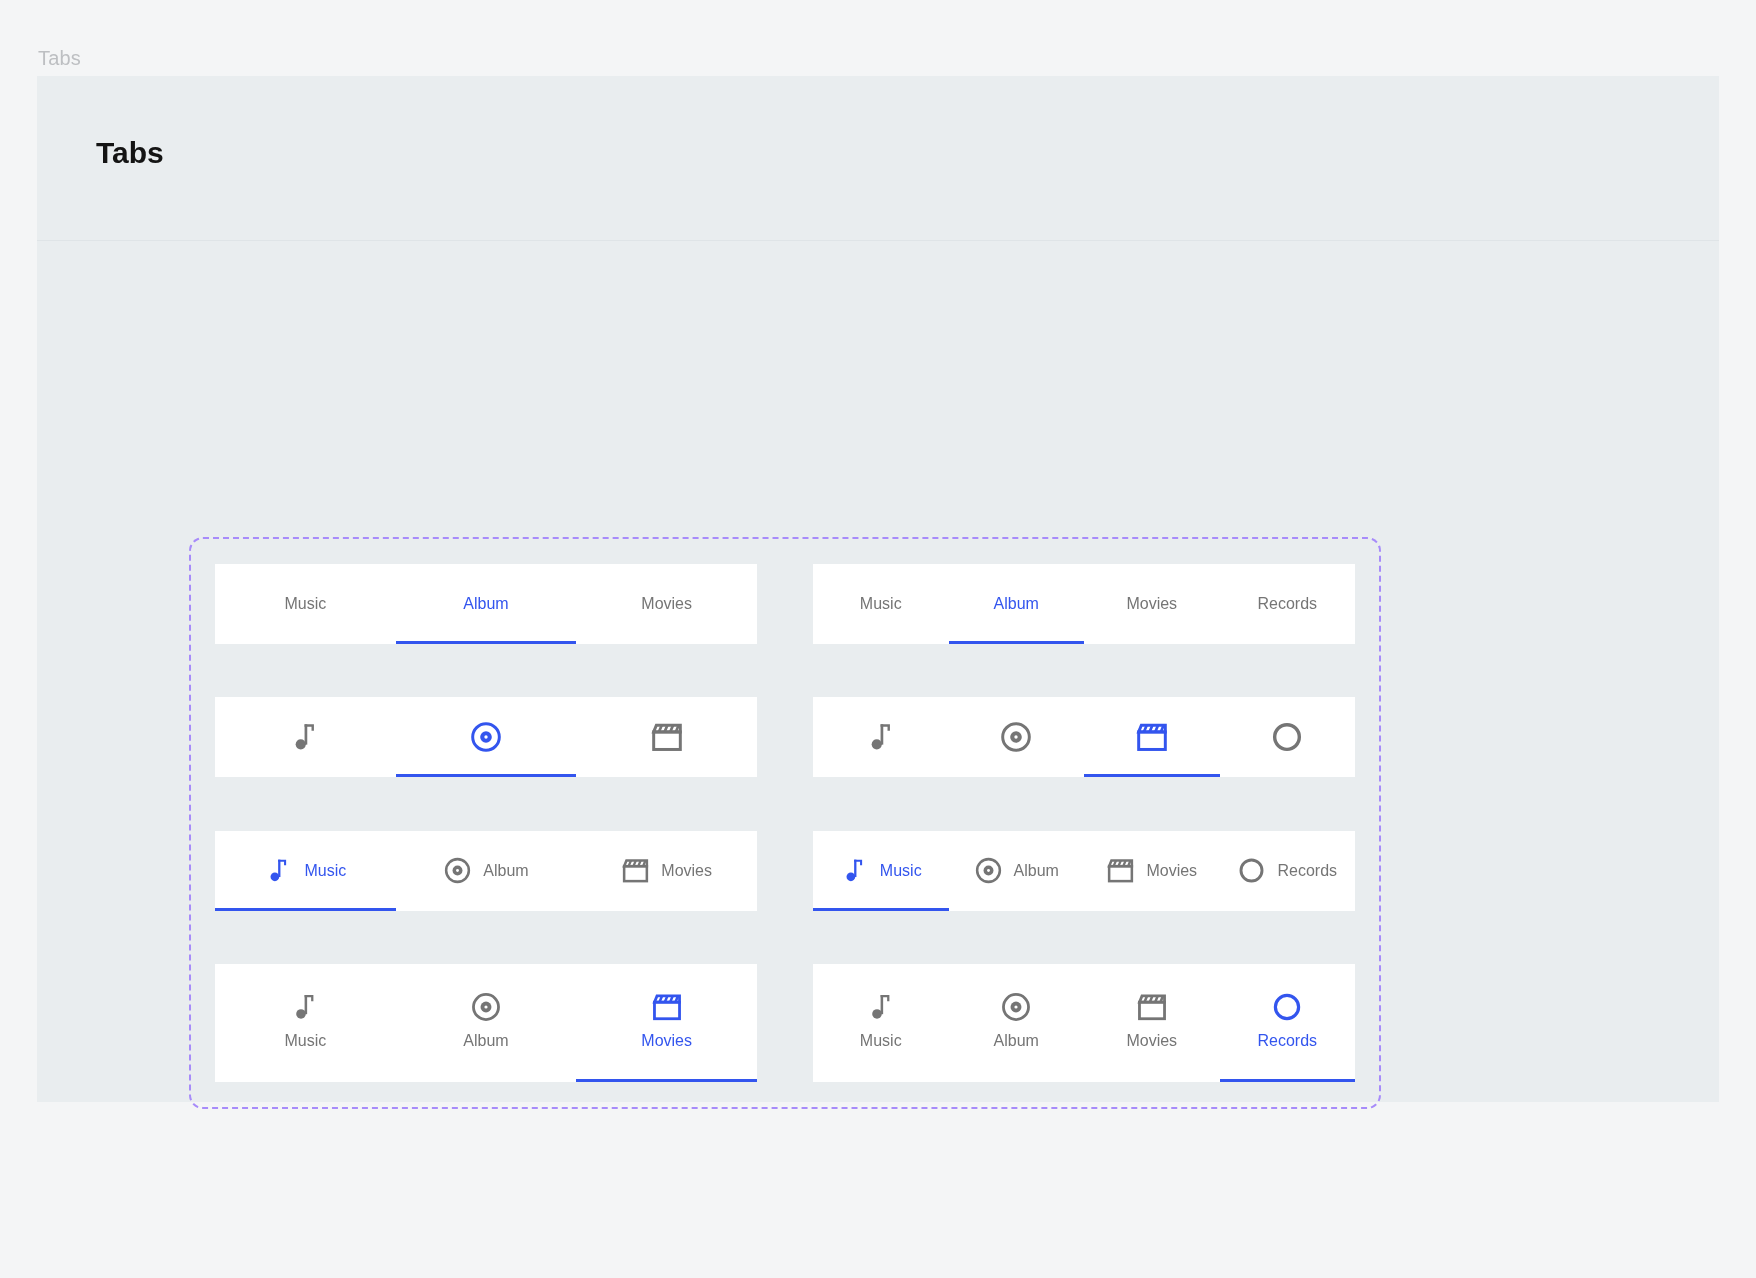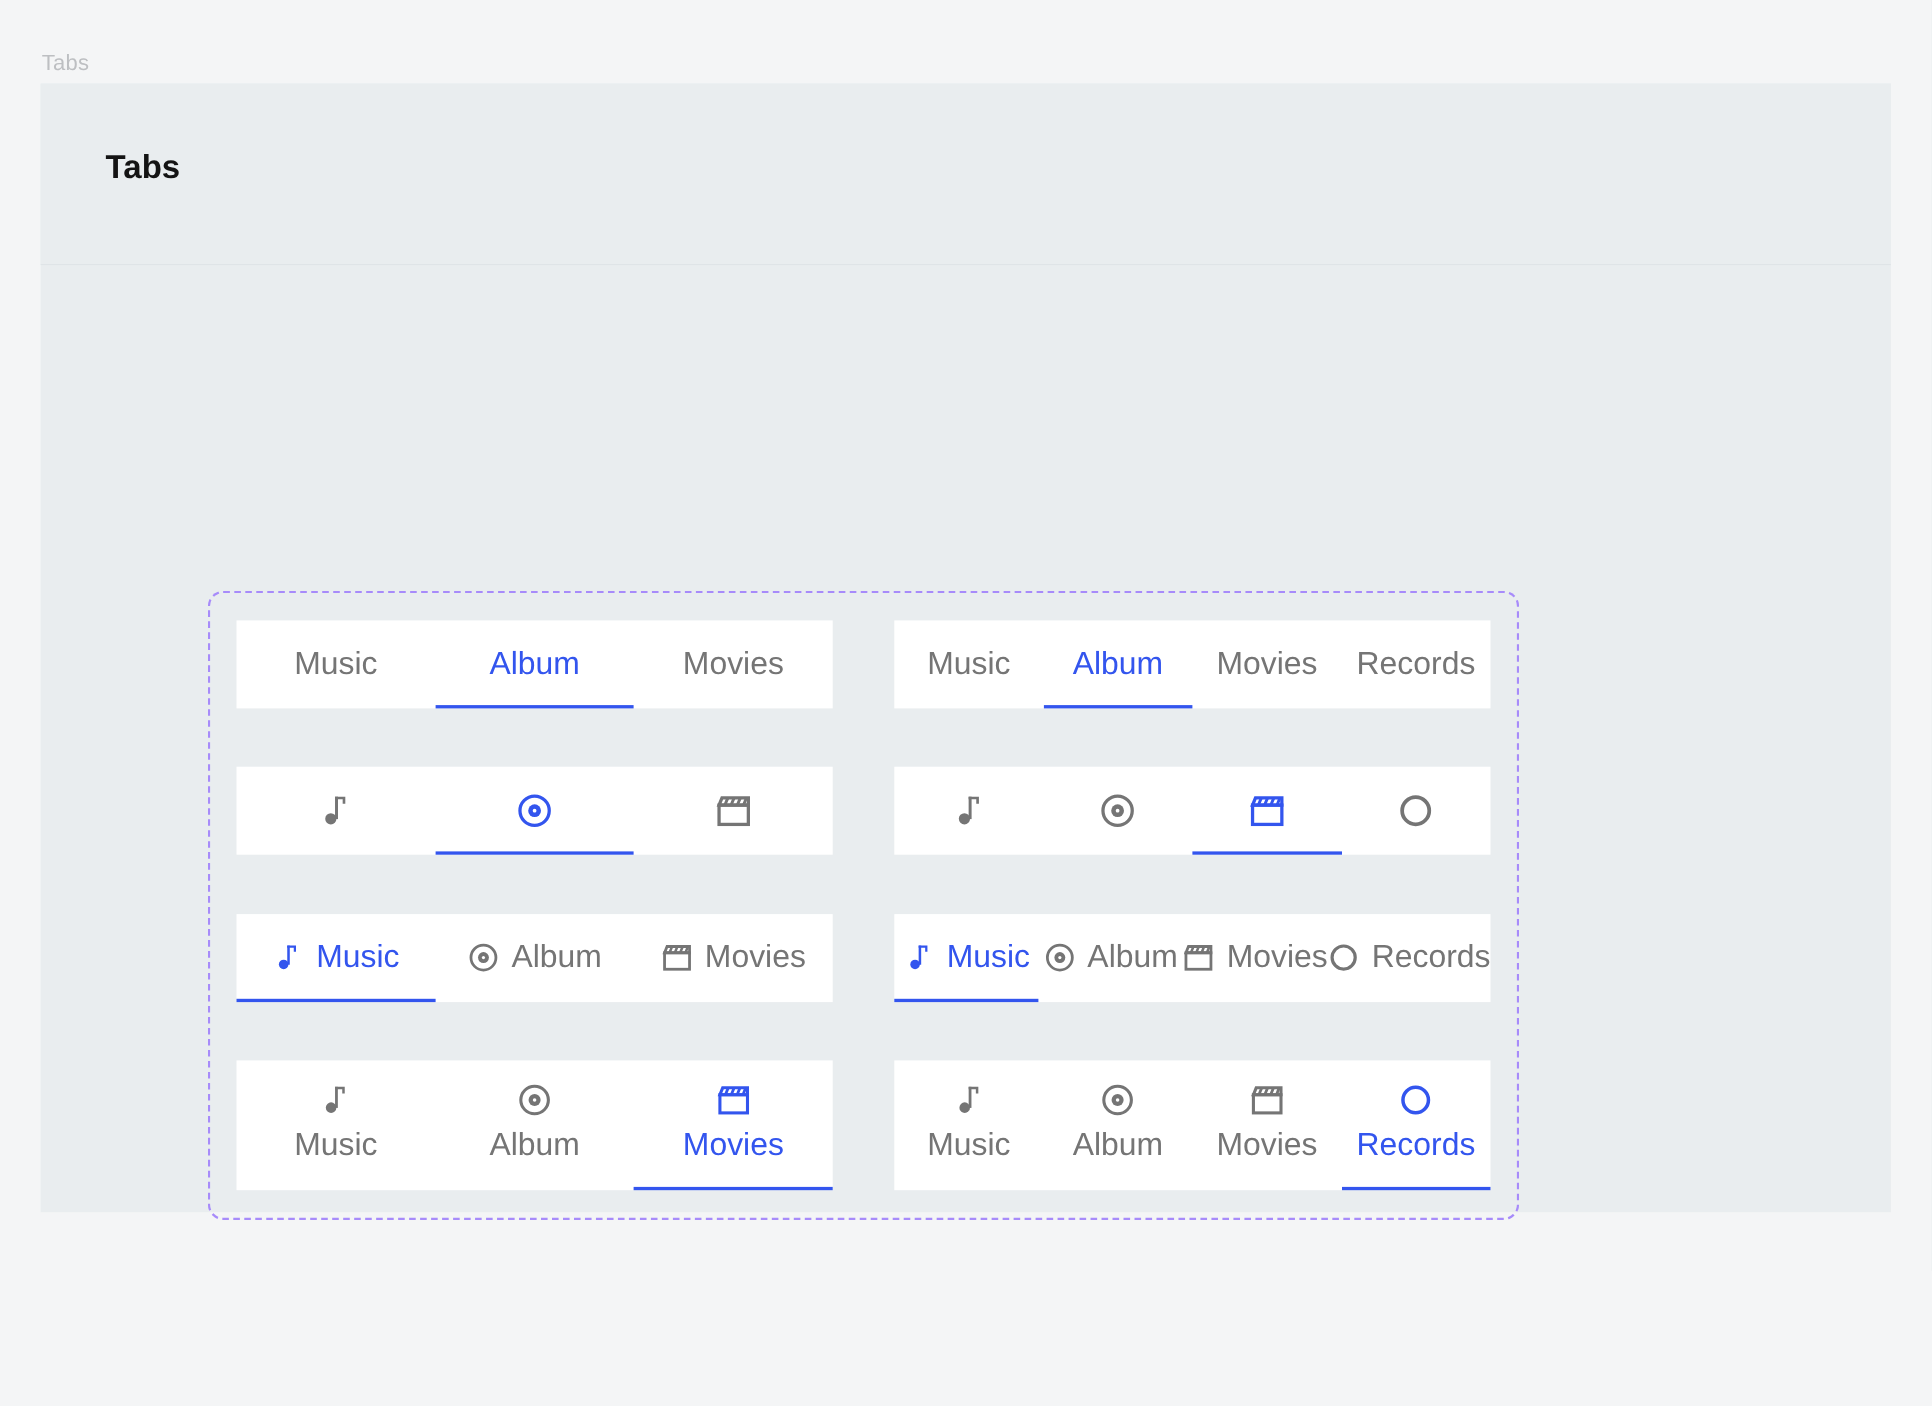--- a/index.html
+++ b/index.html
@@ -94,21 +94,21 @@
   .tabbar.w-left  { width: 613px; }
   .tabbar.w-right { width: 613px; }
 
   .tab {
     flex: 1 1 0;
     position: relative;
     display: flex;
     align-items: center;
     justify-content: center;
     color: #757575;
-    font-size: 29px;
+    font-size: 16px;
     cursor: pointer;
     box-sizing: border-box;
   }
   .tab .tab-underline {
     position: absolute;
     left: 0;
     right: 0;
     bottom: 0;
     height: 3px;
     background: transparent;

